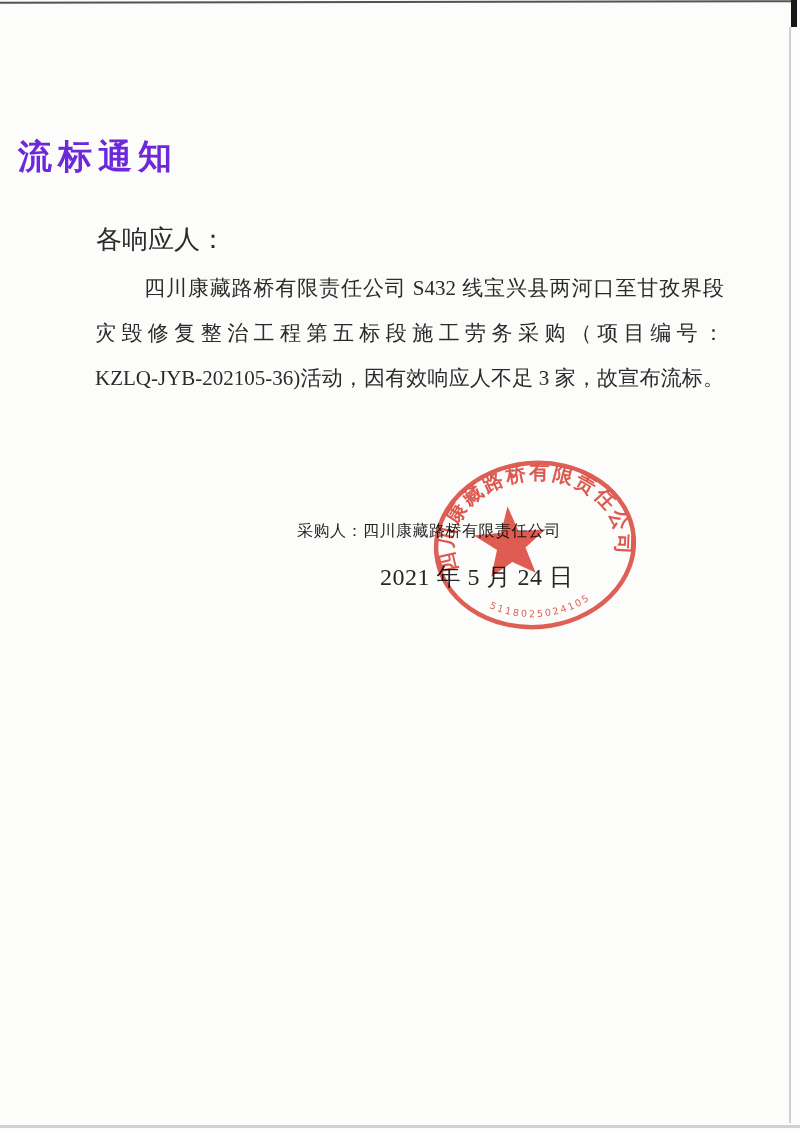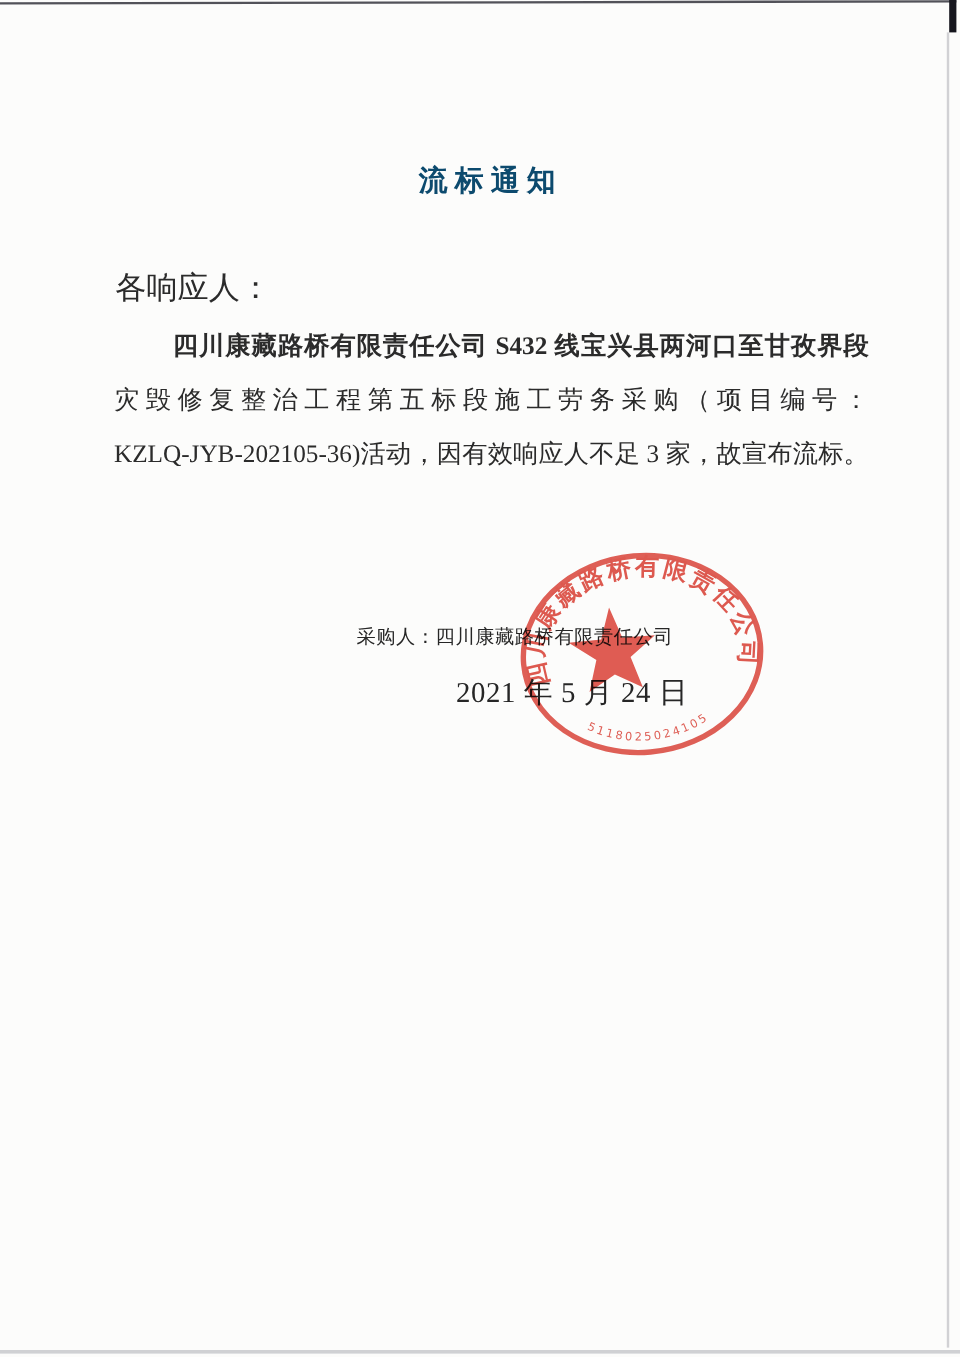--- a/index.html
+++ b/index.html
@@ -45,25 +45,25 @@
     background: rgba(125, 128, 140, 0.35);
   }
   
   .doc-title {
     position: absolute;
     top: 134px; left: 0;
     width: 100%;
     margin: 0;
     box-sizing: border-box;
     padding-left: 18px;
-    text-align: center;
-    font-size: 24px;
+    text-align: left;
+    font-size: 34px;
     font-weight: 700;
     letter-spacing: 6px;
-    color: #0c4a6e;
+    color: #6d28d9;
   }
   .salutation {
     position: absolute;
     top: 222px; left: 96px;
     font-size: 26px;
     color: #2b2b2b;
   }
   .body-para {
     position: absolute;
     top: 266px; left: 95px;
@@ -73,21 +73,20 @@
   }
   .body-line {
     line-height: 45px;
     height: 45px;
     text-align: justify;
     text-align-last: justify;
     overflow: visible;
   }
   .body-line.indent {
     text-indent: 49px;
-    font-weight: bold;
   }
   .signature {
     position: absolute;
     top: 521px; left: 297px;
     font-size: 16px;
     letter-spacing: 0.5px;
     color: #262626;
   }
   .doc-date {
     position: absolute;

